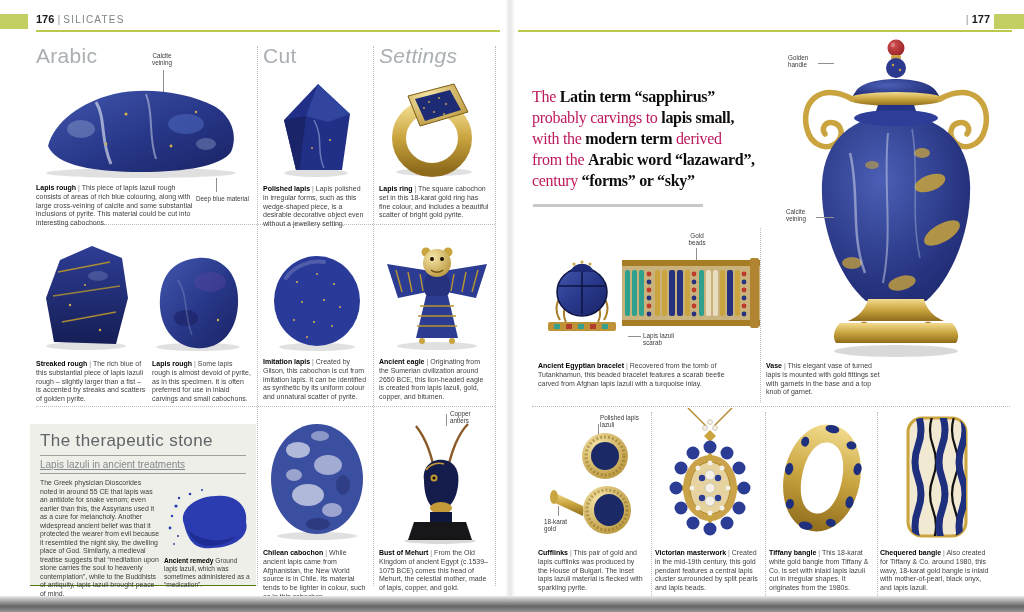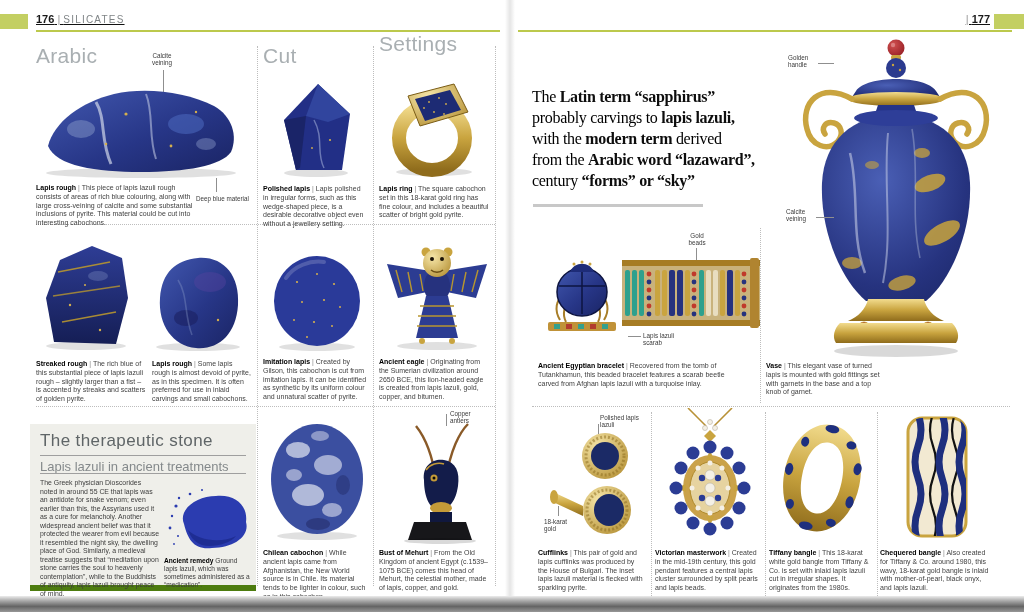--- a/index.html
+++ b/index.html
@@ -1,40 +1,40 @@
 <!DOCTYPE html>
 <html><head>
 <meta charset="utf-8">
 <style>
   html,body{margin:0;padding:0;background:#ffffff;}
   #page{position:relative;width:1024px;height:612px;background:#ffffff;overflow:hidden;
         font-family:"Liberation Sans",sans-serif;color:#222;}
   .abs{position:absolute;}
   .grnblk{background:#c3cf62;}
   .grnline{background:#bcc94c;}
-  .hdr{font-size:11px;color:#111;white-space:nowrap;text-decoration:underline;}
+  .hdr{font-size:11px;color:#111;white-space:nowrap;}
   .hdr b{font-weight:bold;color:#1a1a1a;}
   .hpipe{color:#9a9a9a;}
   .hsec{color:#7f8486;letter-spacing:1.2px;font-size:10px;}
   .colhead{font-size:21px;color:#a9afb2;letter-spacing:0.3px;}
   .vdot{border-left:1px dotted #bdbdbd;width:0;}
   .hdot{border-top:1px dotted #bdbdbd;height:0;}
   .cap{font-size:7px;line-height:8.8px;color:#3f3f3f;}
   .ct{font-weight:bold;color:#000;}
   .cp{color:#888;}
   .lbl{font-size:6.3px;line-height:7.4px;color:#3a3a3a;}
   .leader{background:#8f8f8f;}
   .quote{font-family:"Liberation Serif",serif;font-size:16px;line-height:21px;
          letter-spacing:-0.3px;white-space:nowrap;}
-  .qn{color:#000000;}
+  .qn{color:#be185d;}
   .qb{color:#0d0d0d;font-weight:bold;}
   .qbar{background:#c8c8c8;}
-  .featbox{background:#efefea;border-bottom:6px solid #4d7c0f;}
+  .featbox{background:#efefea;border-bottom:1px solid #4d7c0f;}
   .ftitle{font-size:17px;color:#5f6567;letter-spacing:0.4px;}
-  .fsub{font-size:13px;color:#84898b;}
+  .fsub{font-size:10px;color:#84898b;text-decoration:underline;}
   .frule{background:#9f9f9f;height:1px;}
   .fbody{font-size:6.9px;line-height:8.5px;color:#3c3c3c;}
   .fremedy{font-size:6.6px;line-height:8px;color:#3c3c3c;}
   .gutter{background:linear-gradient(90deg,rgba(0,0,0,0) 0%,rgba(0,0,0,0.10) 50%,rgba(0,0,0,0) 100%);}
   .pageedge{background:linear-gradient(180deg,#ececec 0%,#a9a9a9 30%,#646464 65%,#979797 100%);}
   .whitebg{background:#ffffff;}
 </style>
 </head>
 <body>
 
@@ -84,21 +84,21 @@
   <div class="abs grnline" style="left:518px;top:30px;width:494px;height:2px;"></div>
 
   <div class="abs vdot" style="left:257px;top:46px;height:540px;"></div>
   <div class="abs vdot" style="left:373px;top:46px;height:540px;"></div>
   <div class="abs vdot" style="left:495px;top:46px;height:540px;"></div>
   <div class="abs hdot" style="left:36px;top:224px;width:459px;"></div>
   <div class="abs hdot" style="left:36px;top:406px;width:459px;"></div>
 
   <div class="abs colhead" style="left:36px;top:44px;">Arabic</div>
   <div class="abs colhead" style="left:263px;top:44px;">Cut</div>
-  <div class="abs colhead" style="left:379px;top:32px;">Settings</div>
+  <div class="abs colhead" style="left:379px;top:44px;font-style:italic;">Settings</div>
 
   <div class="abs lbl" style="left:148px;top:52px;width:28px;text-align:center;">Calcite veining</div>
   <div class="abs leader" style="left:163px;top:70px;width:1px;height:25px;"></div>
 
   <svg class="abs" style="left:36px;top:84px;" width="210" height="96" viewBox="0 0 210 96">
     <ellipse cx="105" cy="89" rx="95" ry="5" fill="#000" opacity="0.12"></ellipse>
     <path d="M12,62 C18,38 45,18 78,10 C110,3 150,8 178,22 C196,32 202,52 195,68 C185,82 150,88 105,88 C60,88 20,82 12,62 Z" fill="url(#lapA)"></path>
     <path d="M60,18 C70,35 64,55 75,80" stroke="#cfd6e8" stroke-width="3" fill="none" opacity="0.7"></path>
     <path d="M110,10 C118,30 112,52 120,75" stroke="#b9c2dd" stroke-width="2" fill="none" opacity="0.6"></path>
     <ellipse cx="45" cy="45" rx="14" ry="9" fill="#8fa0cc" opacity="0.45"></ellipse>
@@ -276,21 +276,21 @@
     <ellipse cx="46" cy="121" rx="36" ry="3" fill="#000" opacity="0.15"></ellipse>
   </svg>
   <div class="abs cap" style="left:379px;top:549px;width:110px;">
     <span class="ct">Bust of Mehurt</span><span class="cp"> | </span><span>From the Old Kingdom of ancient Egypt (c.1539–1075 BCE) comes this head of Mehurt, the celestial mother, made of lapis, copper, and gold.</span>
   </div>
 
   <div class="abs gutter" style="left:505px;top:0;width:10px;height:612px;"></div>
 
   <div class="abs quote" style="left:532px;top:86px;">
     <span class="qn">The </span><span class="qb">Latin term “sapphirus”</span><br>
-    <span class="qn">probably carvings to </span><span class="qb">lapis lazuli,</span><br>
+    <span class="qn">probably carvings to </span><span class="qb">lapis small,</span><br>
     <span class="qn">with the </span><span class="qb">modern term</span><span class="qn"> derived</span><br>
     <span class="qn">from the </span><span class="qb">Arabic word “lazaward”,</span><br>
     <span class="qn">century </span><span class="qb">“forms” or “sky”</span>
   </div>
   <div class="abs qbar" style="left:533px;top:204px;width:170px;height:3px;"></div>
 
   <div class="abs lbl" style="left:686px;top:232px;width:22px;text-align:center;">Gold beads</div>
   <div class="abs leader" style="left:696px;top:248px;width:1px;height:12px;"></div>
 
   <svg class="abs" style="left:542px;top:248px;" width="80" height="92" viewBox="0 0 80 92">

